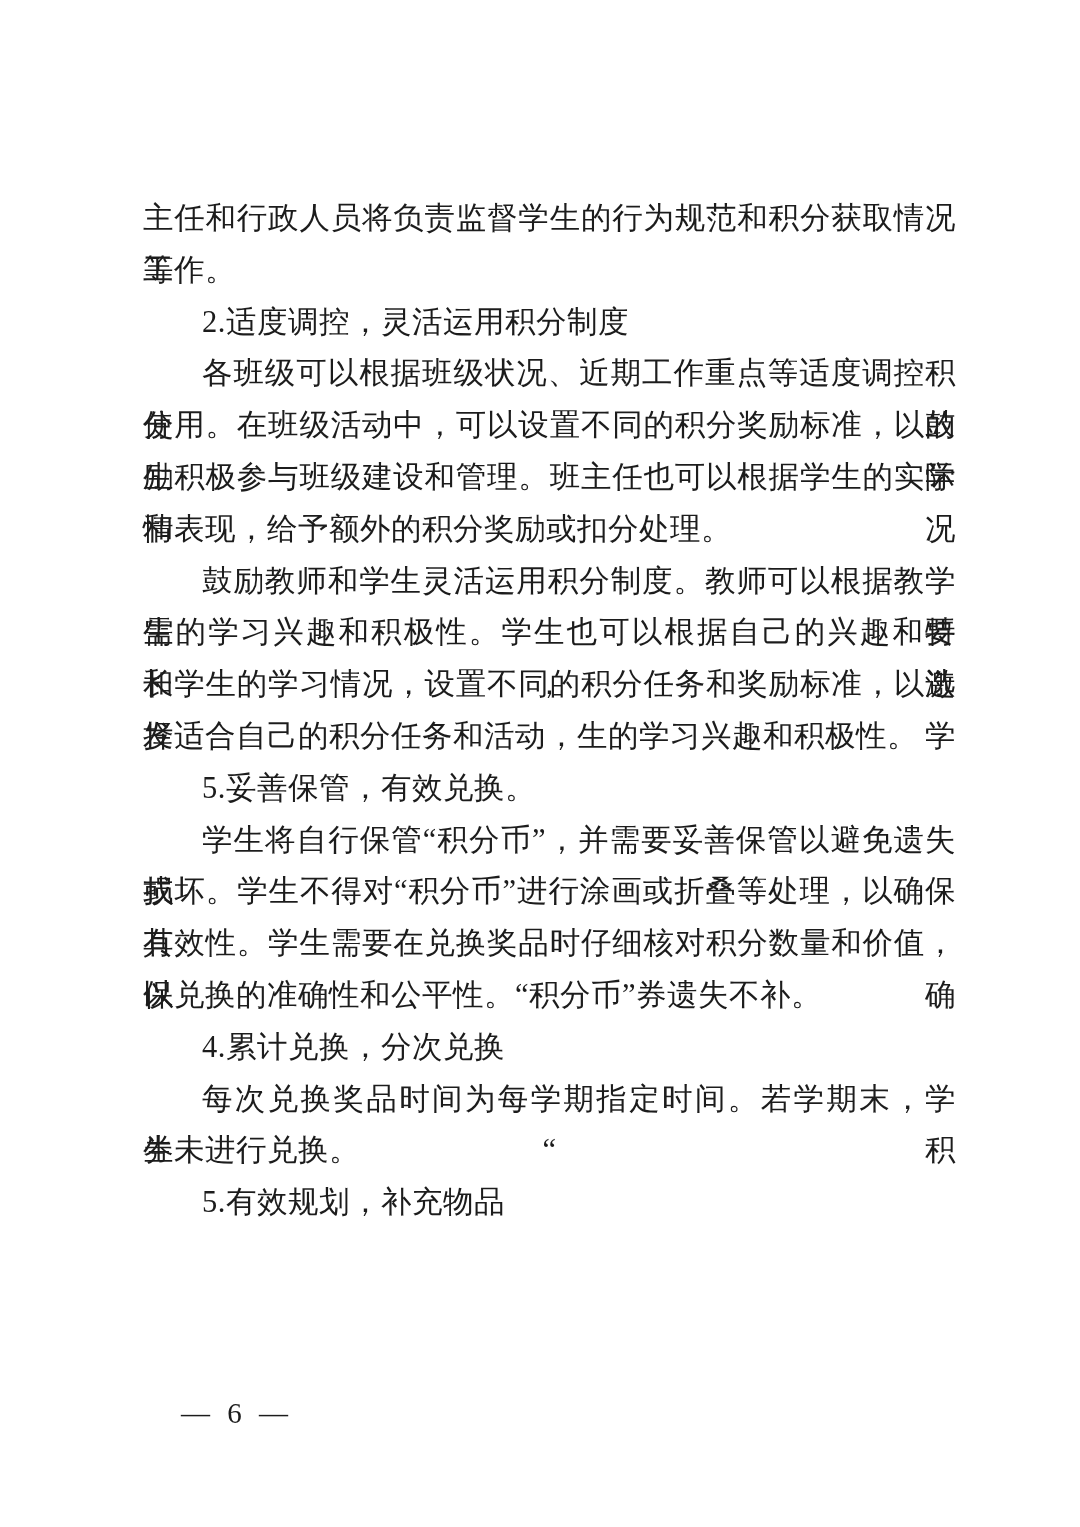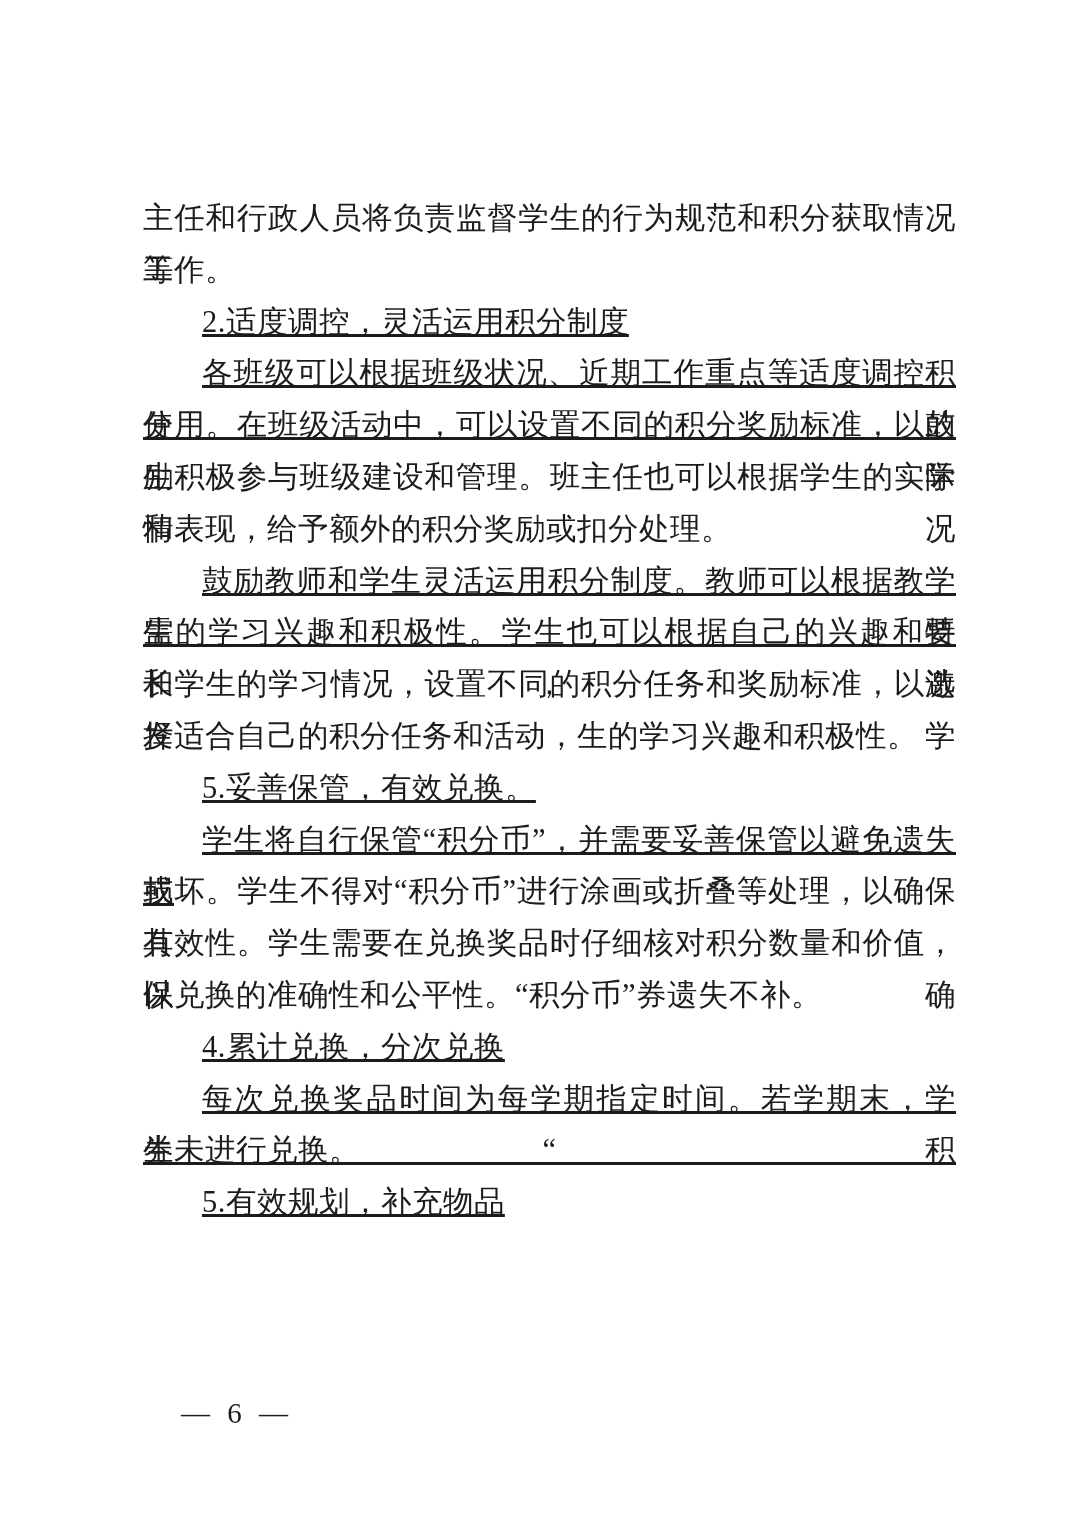--- a/index.html
+++ b/index.html
@@ -31,21 +31,20 @@
   }
   
   .j {
     white-space: normal;
     text-align: justify;
     text-align-last: justify;
   }
   
   .ind {
     text-indent: 59px;
-    text-decoration: underline;
   }
   .footer {
     position: absolute;
     left: 181px;
     top: 1396px;
     height: 34px;
     line-height: 34px;
     font-size: 29px;
     letter-spacing: 5px;
     color: #1c1c1c;

